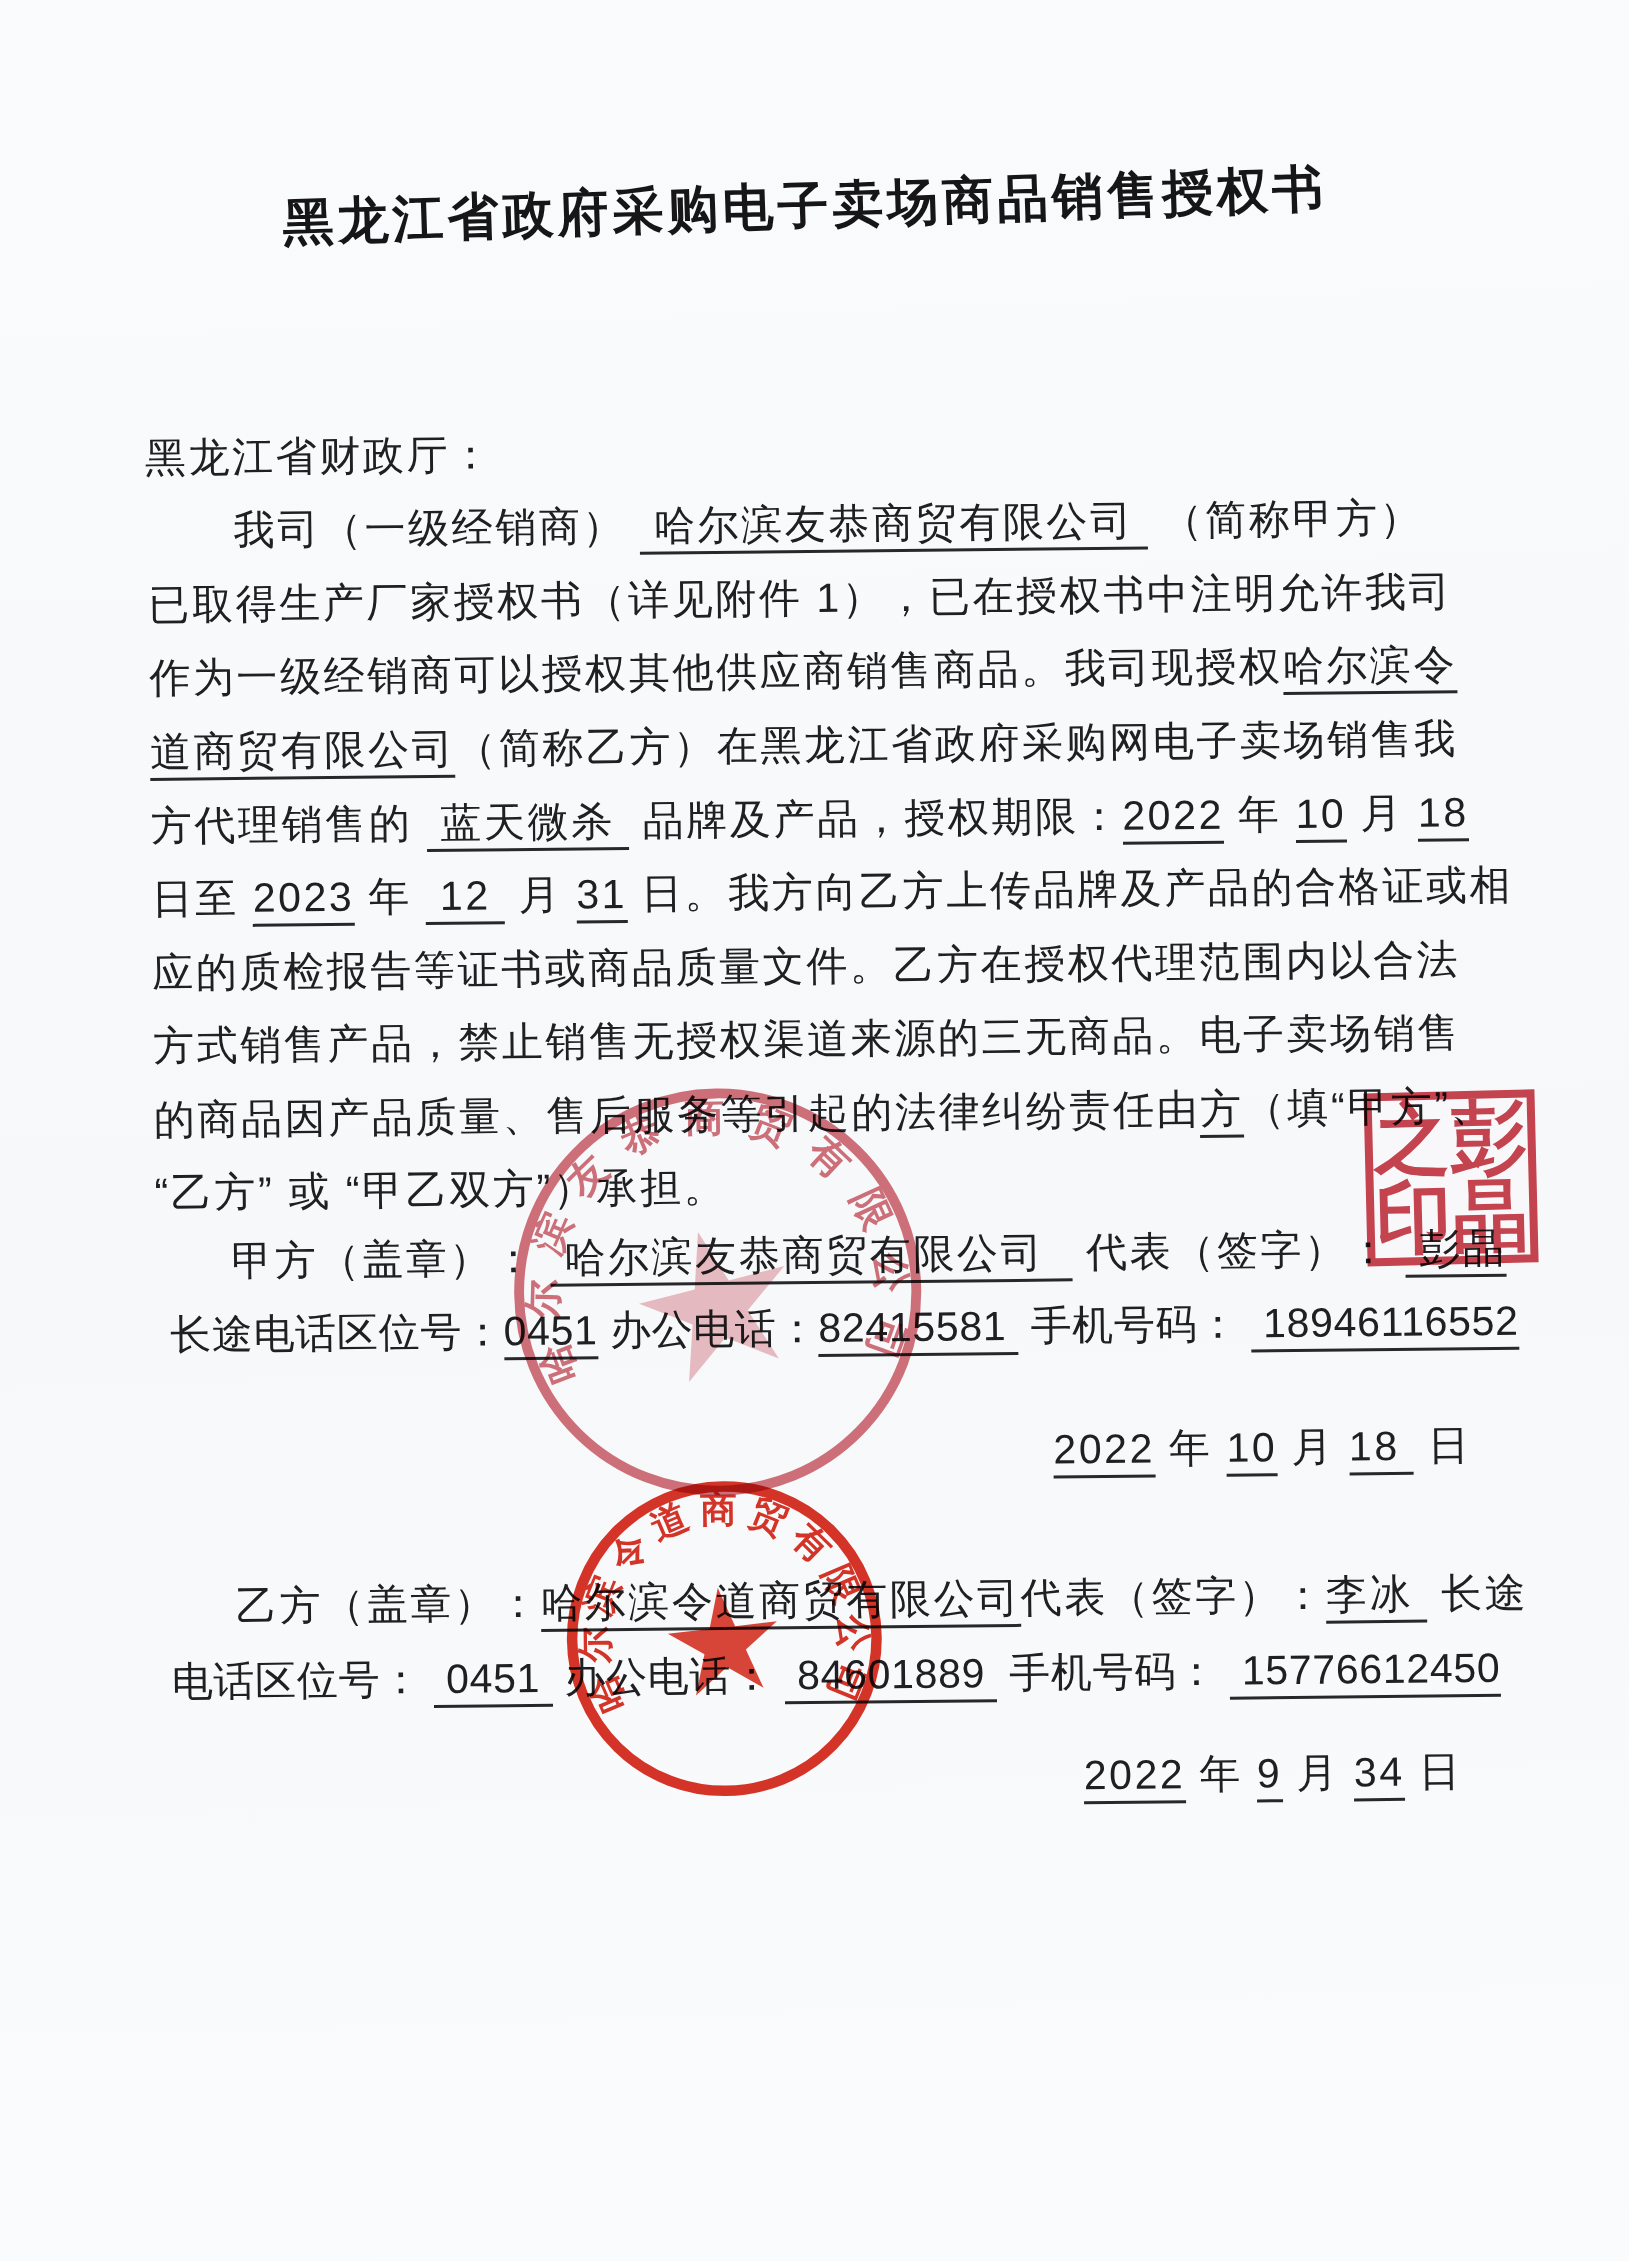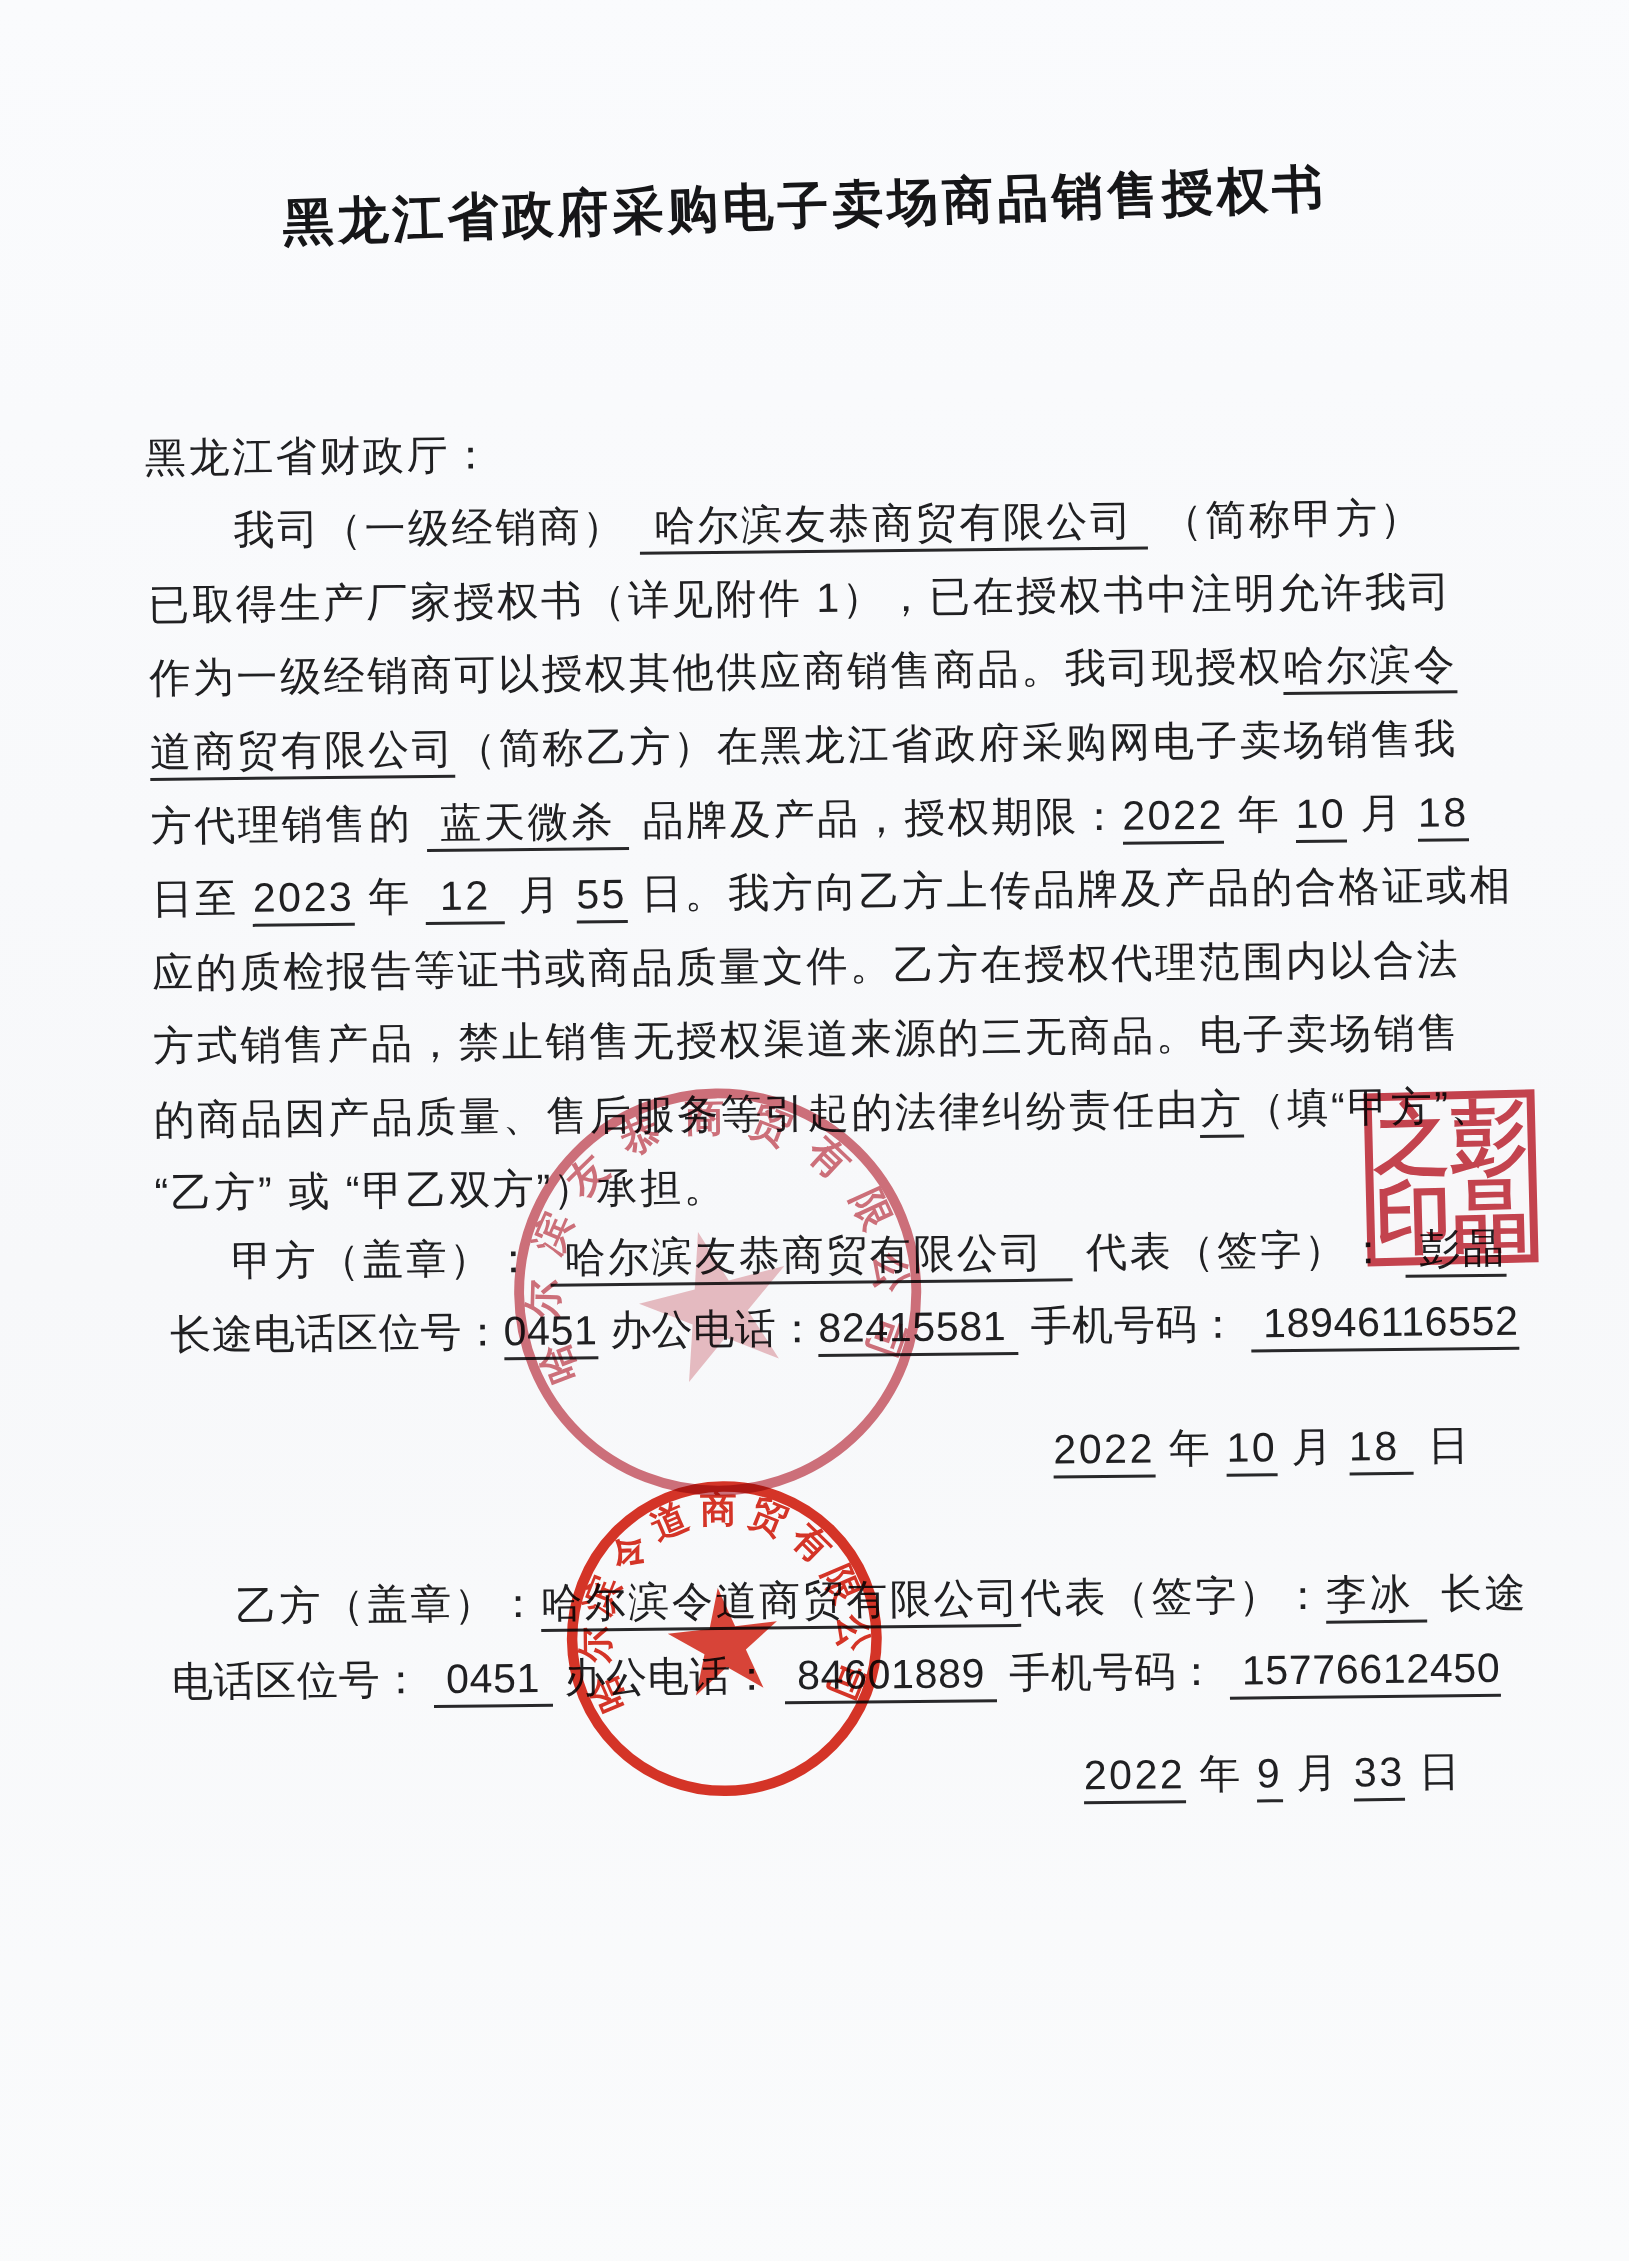--- a/index.html
+++ b/index.html
@@ -43,33 +43,33 @@
   <div id="doc">
 
     <div class="title">黑龙江省政府采购电子卖场商品销售授权书</div>
 
     <div class="docline" style="left:152px; top:426px;"><span>黑龙江省财政厅：</span></div>
     <div class="docline" style="left:240px; top:499px;"><span>我司（一级经销商） </span><span class="u"> 哈尔滨友恭商贸有限公司 </span><span> （简称甲方）</span></div>
     <div class="docline" style="left:154px; top:573px;"><span>已取得生产厂家授权书（详见附件 1），已在授权书中注明允许我司</span></div>
     <div class="docline" style="left:154px; top:646px;"><span>作为一级经销商可以授权其他供应商销售商品。我司现授权</span><span class="u">哈尔滨令</span></div>
     <div class="docline" style="left:154px; top:720px;"><span class="u">道商贸有限公司</span><span>（简称乙方）在黑龙江省政府采购网电子卖场销售我</span></div>
     <div class="docline" style="left:154px; top:794px;"><span>方代理销售的 </span><span class="u"> 蓝天微杀 </span><span> 品牌及产品，授权期限：</span><span class="u">2022</span><span> 年 </span><span class="u">10</span><span> 月 </span><span class="u">18</span></div>
-    <div class="docline" style="left:154px; top:867px;"><span>日至 </span><span class="u">2023</span><span> 年 </span><span class="u"> 12 </span><span> 月 </span><span class="u">55</span><span> 日。我方向乙方上传品牌及产品的合格证或相</span></div>
+    <div class="docline" style="left:154px; top:867px;"><span>日至 </span><span class="u">2023</span><span> 年 </span><span class="u"> 12 </span><span> 月 </span><span class="u">31</span><span> 日。我方向乙方上传品牌及产品的合格证或相</span></div>
     <div class="docline" style="left:154px; top:941px;"><span>应的质检报告等证书或商品质量文件。乙方在授权代理范围内以合法</span></div>
     <div class="docline" style="left:154px; top:1014px;"><span>方式销售产品，禁止销售无授权渠道来源的三无商品。电子卖场销售</span></div>
     <div class="docline" style="left:154px; top:1088px;"><span>的商品因产品质量、售后服务等引起的法律纠纷责任由</span><span class="u">方</span><span>（填“甲方”、</span></div>
     <div class="docline" style="left:154px; top:1161px;"><span>“乙方” 或 “甲乙双方”）承担。</span></div>
 
     <div class="docline" style="left:230px; top:1230px;"><span>甲方（盖章）： </span><span class="u"> 哈尔滨友恭商贸有限公司  </span><span> 代表（签字）： </span><span class="u"> 彭晶</span></div>
     <div class="docline tight" style="left:168px; top:1303px;"><span>长途电话区位号：</span><span class="u">0451</span><span> 办公电话：</span><span class="u">82415581 </span><span> 手机号码： </span><span class="u"> 18946116552</span></div>
     <div class="docline" style="left:1050px; top:1427px;"><span class="u">2022</span><span> 年 </span><span class="u">10</span><span> 月 </span><span class="u">18 </span><span> 日</span></div>
 
     <div class="docline" style="left:231px; top:1575px;"><span>乙方（盖章）：</span><span class="u">哈尔滨令道商贸有限公司</span><span>代表（签字）：</span><span class="u">李冰 </span><span> 长途</span></div>
     <div class="docline tight" style="left:166px; top:1650px;"><span>电话区位号： </span><span class="u"> 0451 </span><span> 办公电话： </span><span class="u"> 84601889 </span><span> 手机号码： </span><span class="u"> 15776612450</span></div>
-    <div class="docline" style="left:1077px; top:1753px;"><span class="u">2022</span><span> 年 </span><span class="u">9</span><span> 月 </span><span class="u">33</span><span> 日</span></div>
+    <div class="docline" style="left:1077px; top:1753px;"><span class="u">2022</span><span> 年 </span><span class="u">9</span><span> 月 </span><span class="u">34</span><span> 日</span></div>
 
     <svg class="stamp stamp-a" style="left:499px; top:1074px;" width="434" height="434" viewBox="0 0 660 660">
       <circle cx="330" cy="330" r="302" fill="none" stroke="#c2505c" stroke-width="15"></circle>
       <path id="arcA" d="M 129.3 470.6 A 245 245 0 1 1 530.7 470.6" fill="none"></path>
       <text fill="#c2505c" font-size="60" font-weight="700" letter-spacing="34">
         <textPath href="#arcA" startOffset="50%" text-anchor="middle">哈尔滨友恭商贸有限公司</textPath>
       </text>
       <path transform="translate(330,355) rotate(-14) scale(1.2)" d="M0,-100 L-22.3,-30.7 L-95.1,-30.9 L-36.1,11.7 L-58.8,80.9 L0,38 L58.8,80.9 L36.1,11.7 L95.1,-30.9 L22.3,-30.7 Z" fill="#d4828c" fill-opacity="0.65"></path>
     </svg>
 

